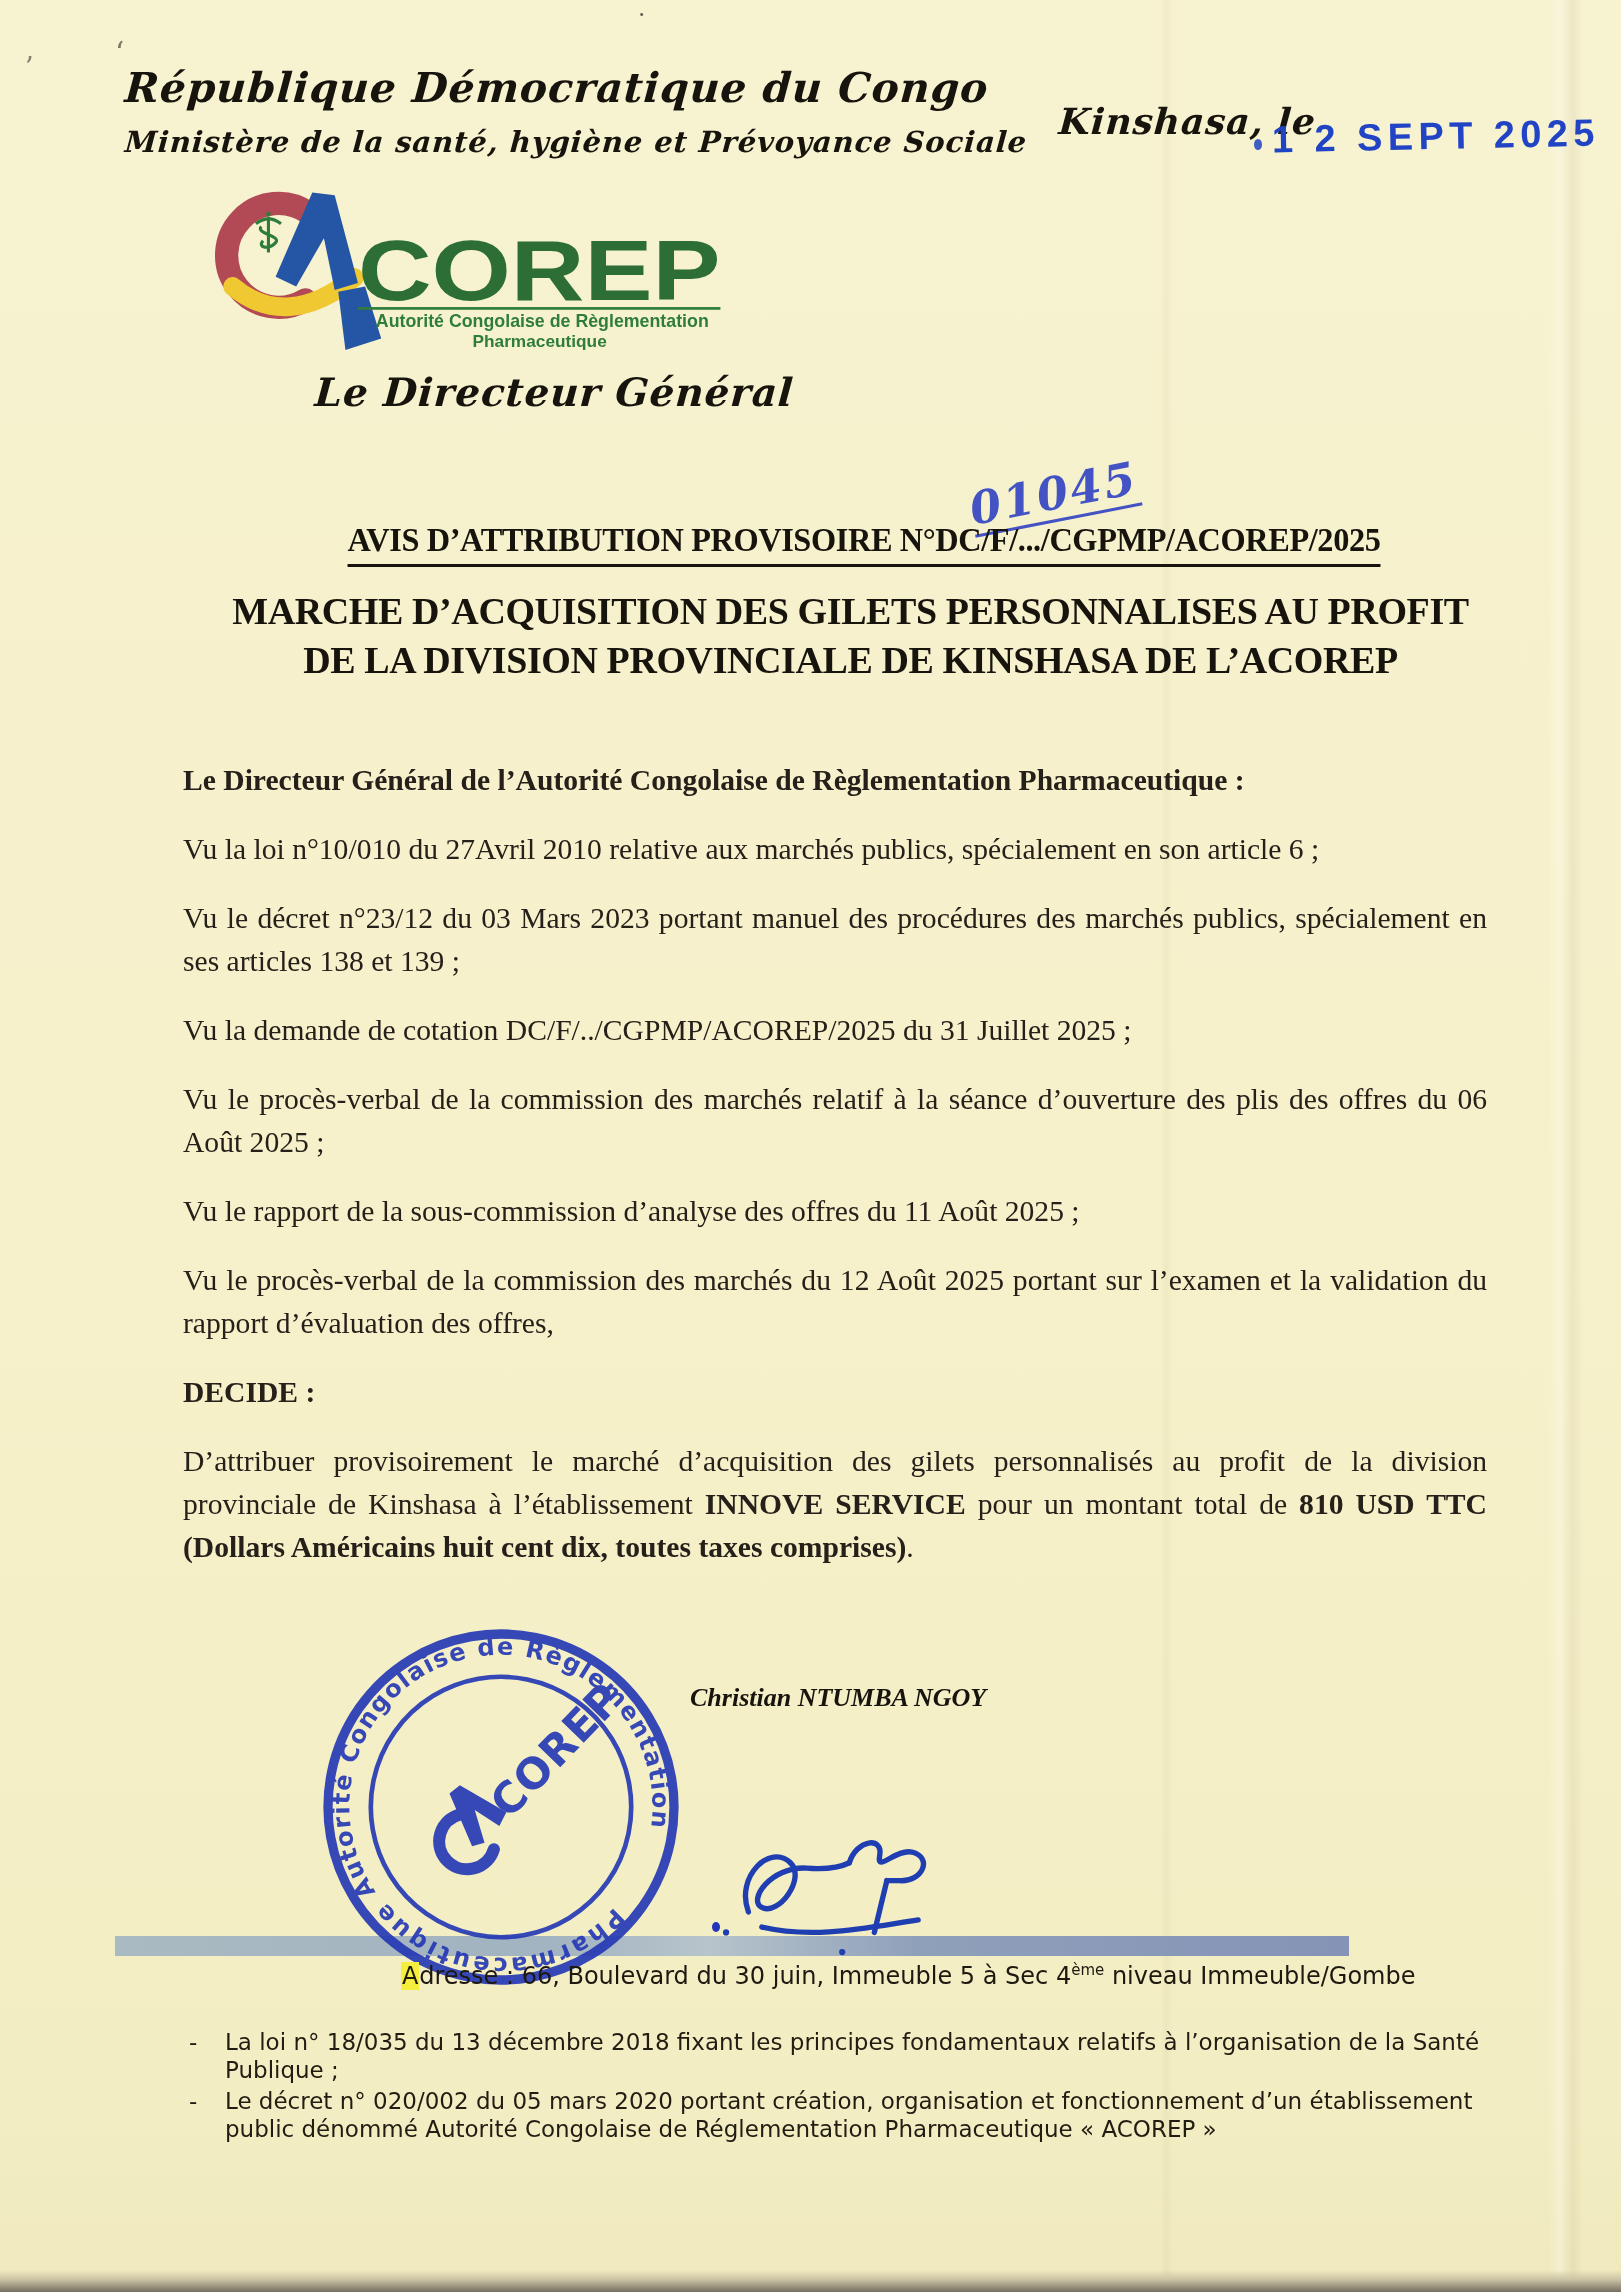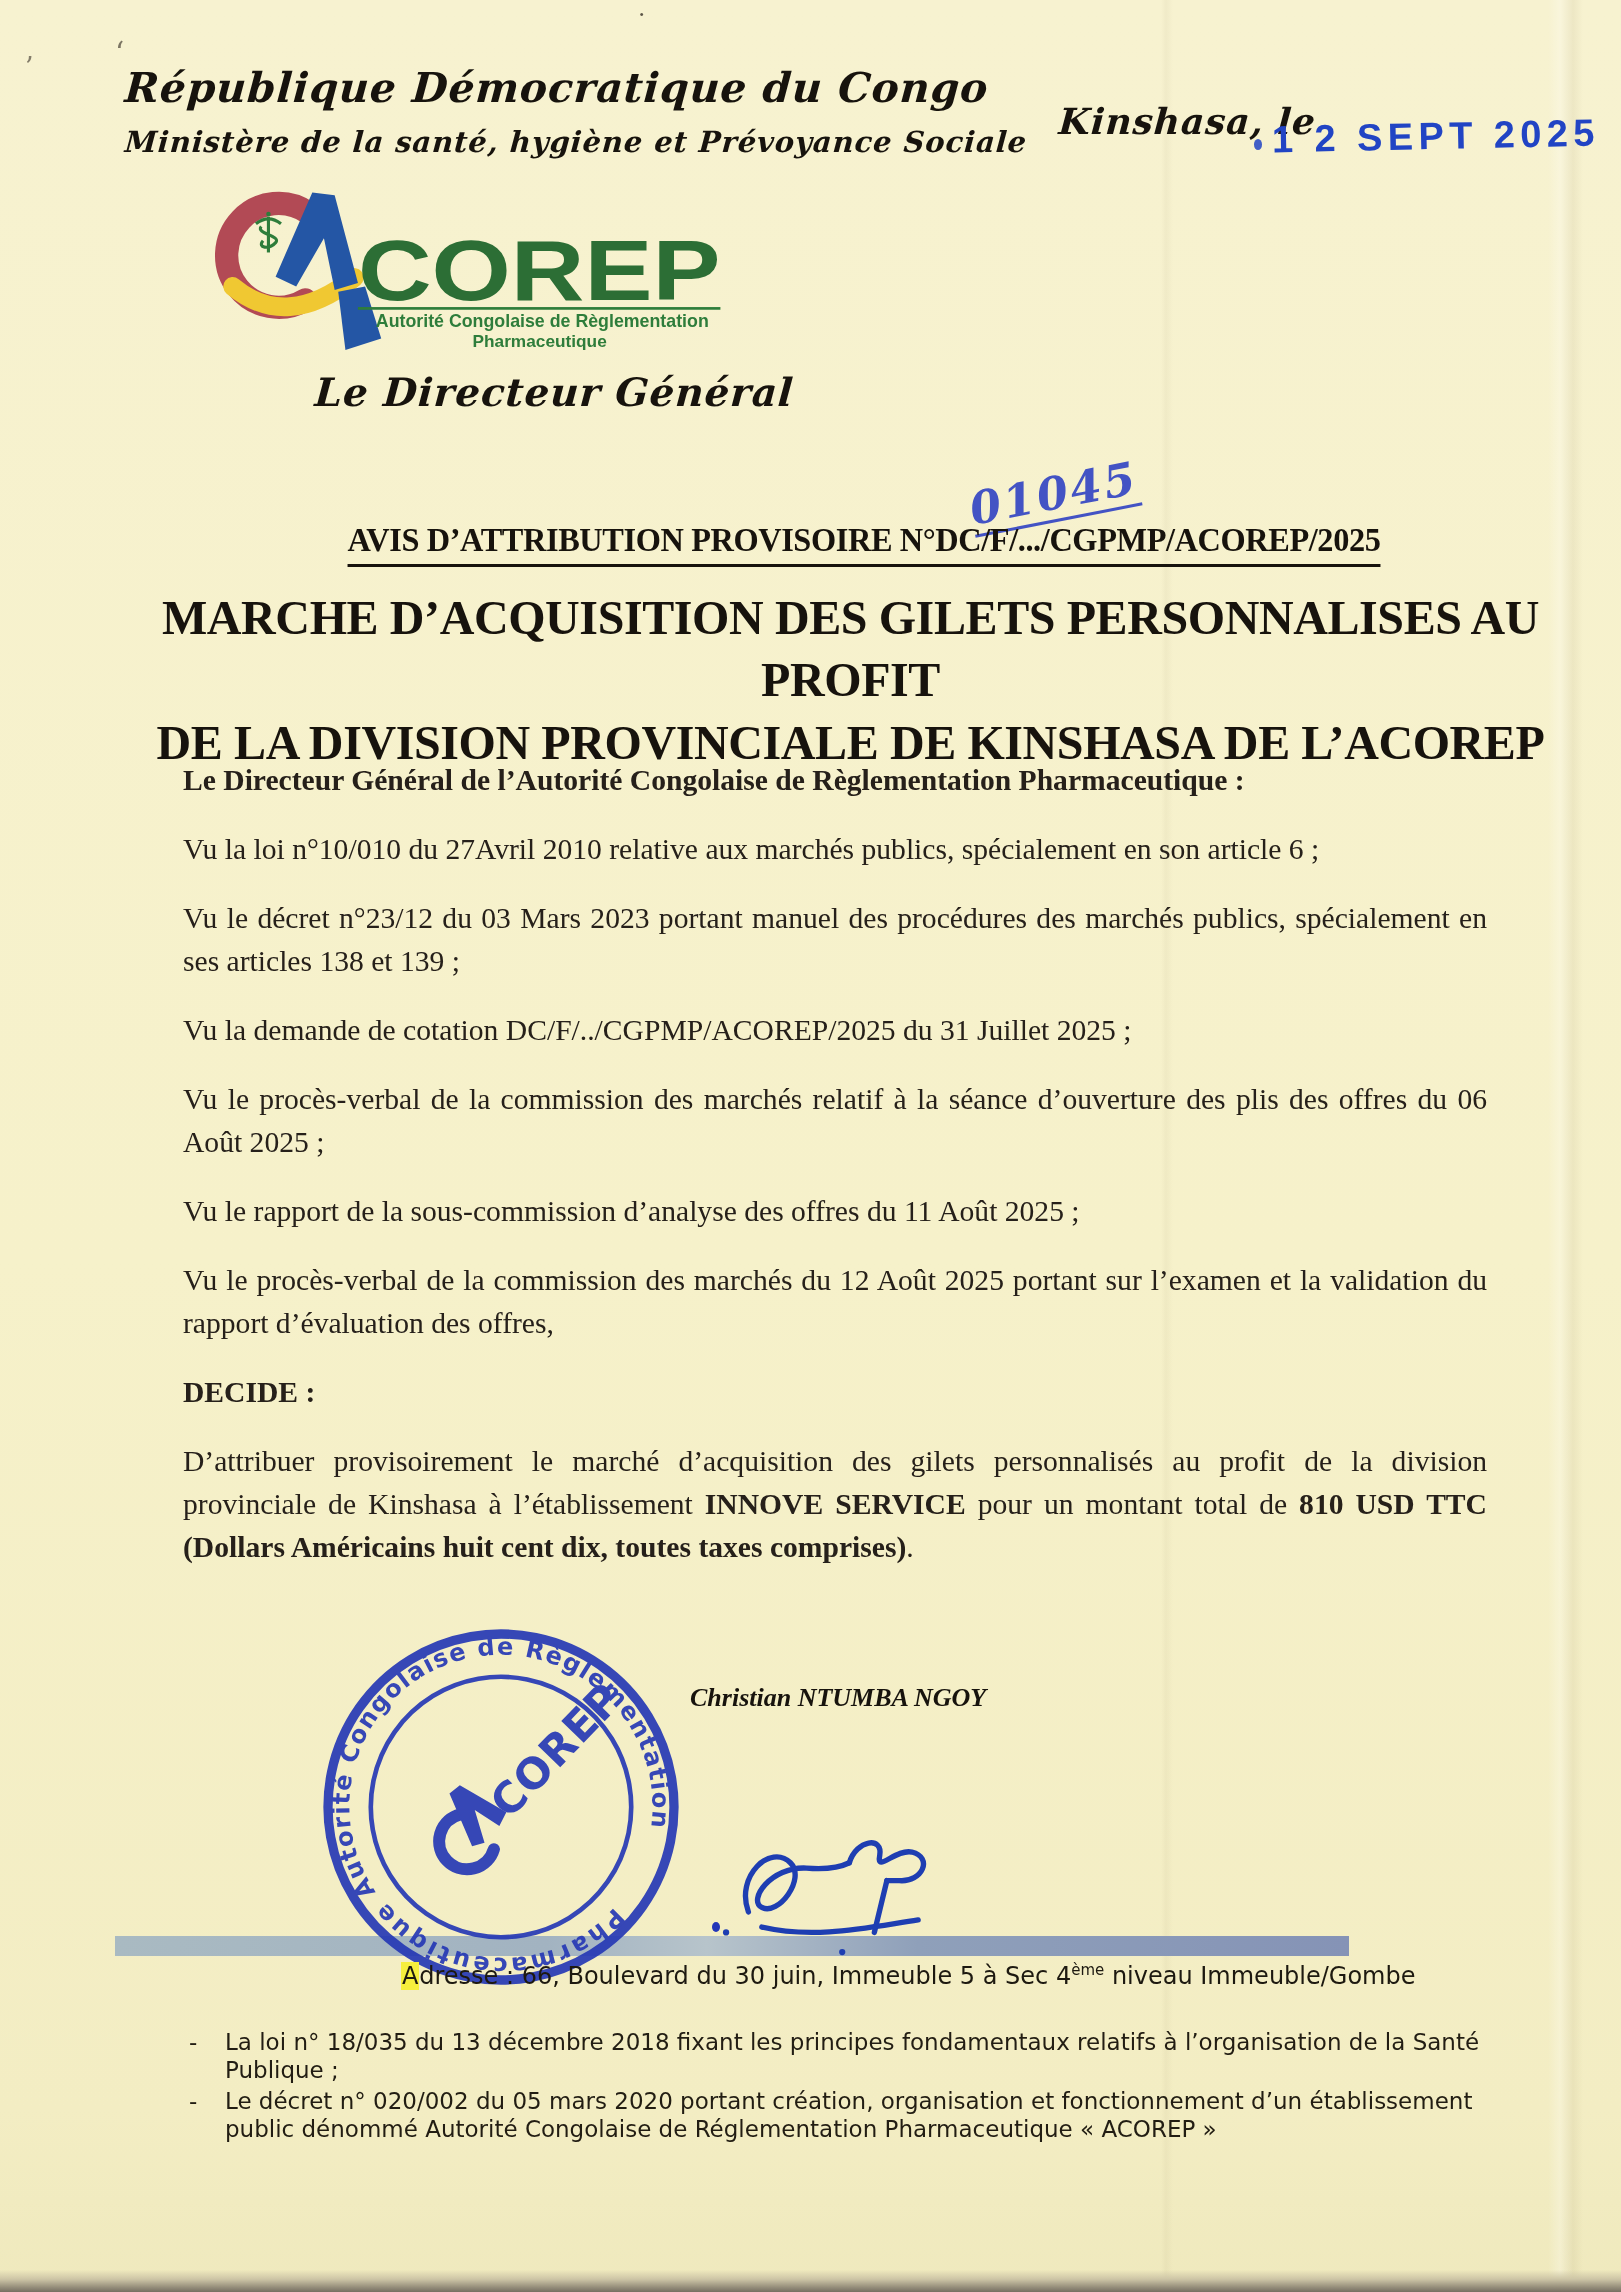--- a/index.html
+++ b/index.html
@@ -32,21 +32,21 @@
   .inkdot{position:absolute;left:1254px;top:139px;width:8px;height:10.7px;border-radius:50%;background:#2144c4;opacity:.85;}
 
   .handref{position:absolute;left:969px;top:469px;font-family:"DejaVu Serif",serif;
       font-style:italic;font-weight:700;font-size:45px;color:#4353c4;transform:rotate(-11deg);
       letter-spacing:2.7px;border-bottom:3.6px solid #4353c4;padding-bottom:0px;line-height:1.1;}
 
   .title{position:absolute;left:215px;top:522px;width:1299px;text-align:center;}
   .title span{display:inline-block;font-weight:700;font-size:33px;letter-spacing:-0.4px;
       color:#17130d;border-bottom:3.6px solid #17130d;padding-bottom:4.5px;transform:scaleX(0.98);}
   .subject{position:absolute;left:152px;top:587px;width:1397px;text-align:center;
-      font-weight:700;font-size:48px;line-height:1.3;color:#17130d;letter-spacing:-0.4px;}
+      font-weight:700;font-size:38px;line-height:1.3;color:#17130d;letter-spacing:-0.4px;}
 
   .bodyflow{position:absolute;left:183px;top:759px;width:1304px;font-size:29.6px;
       line-height:43px;color:#26201a;text-align:justify;}
   .bodyflow p{margin:0 0 26px 0;}
   .b{font-weight:700;}
 
   .sigstamp{position:absolute;left:315px;top:1621px;width:372px;height:372px;}
   .signame{position:absolute;left:690px;top:1683px;font-weight:700;font-style:italic;
       font-size:26px;color:#17130d;white-space:nowrap;}
   .signature{position:absolute;left:708px;top:1827px;width:322px;height:134px;}

